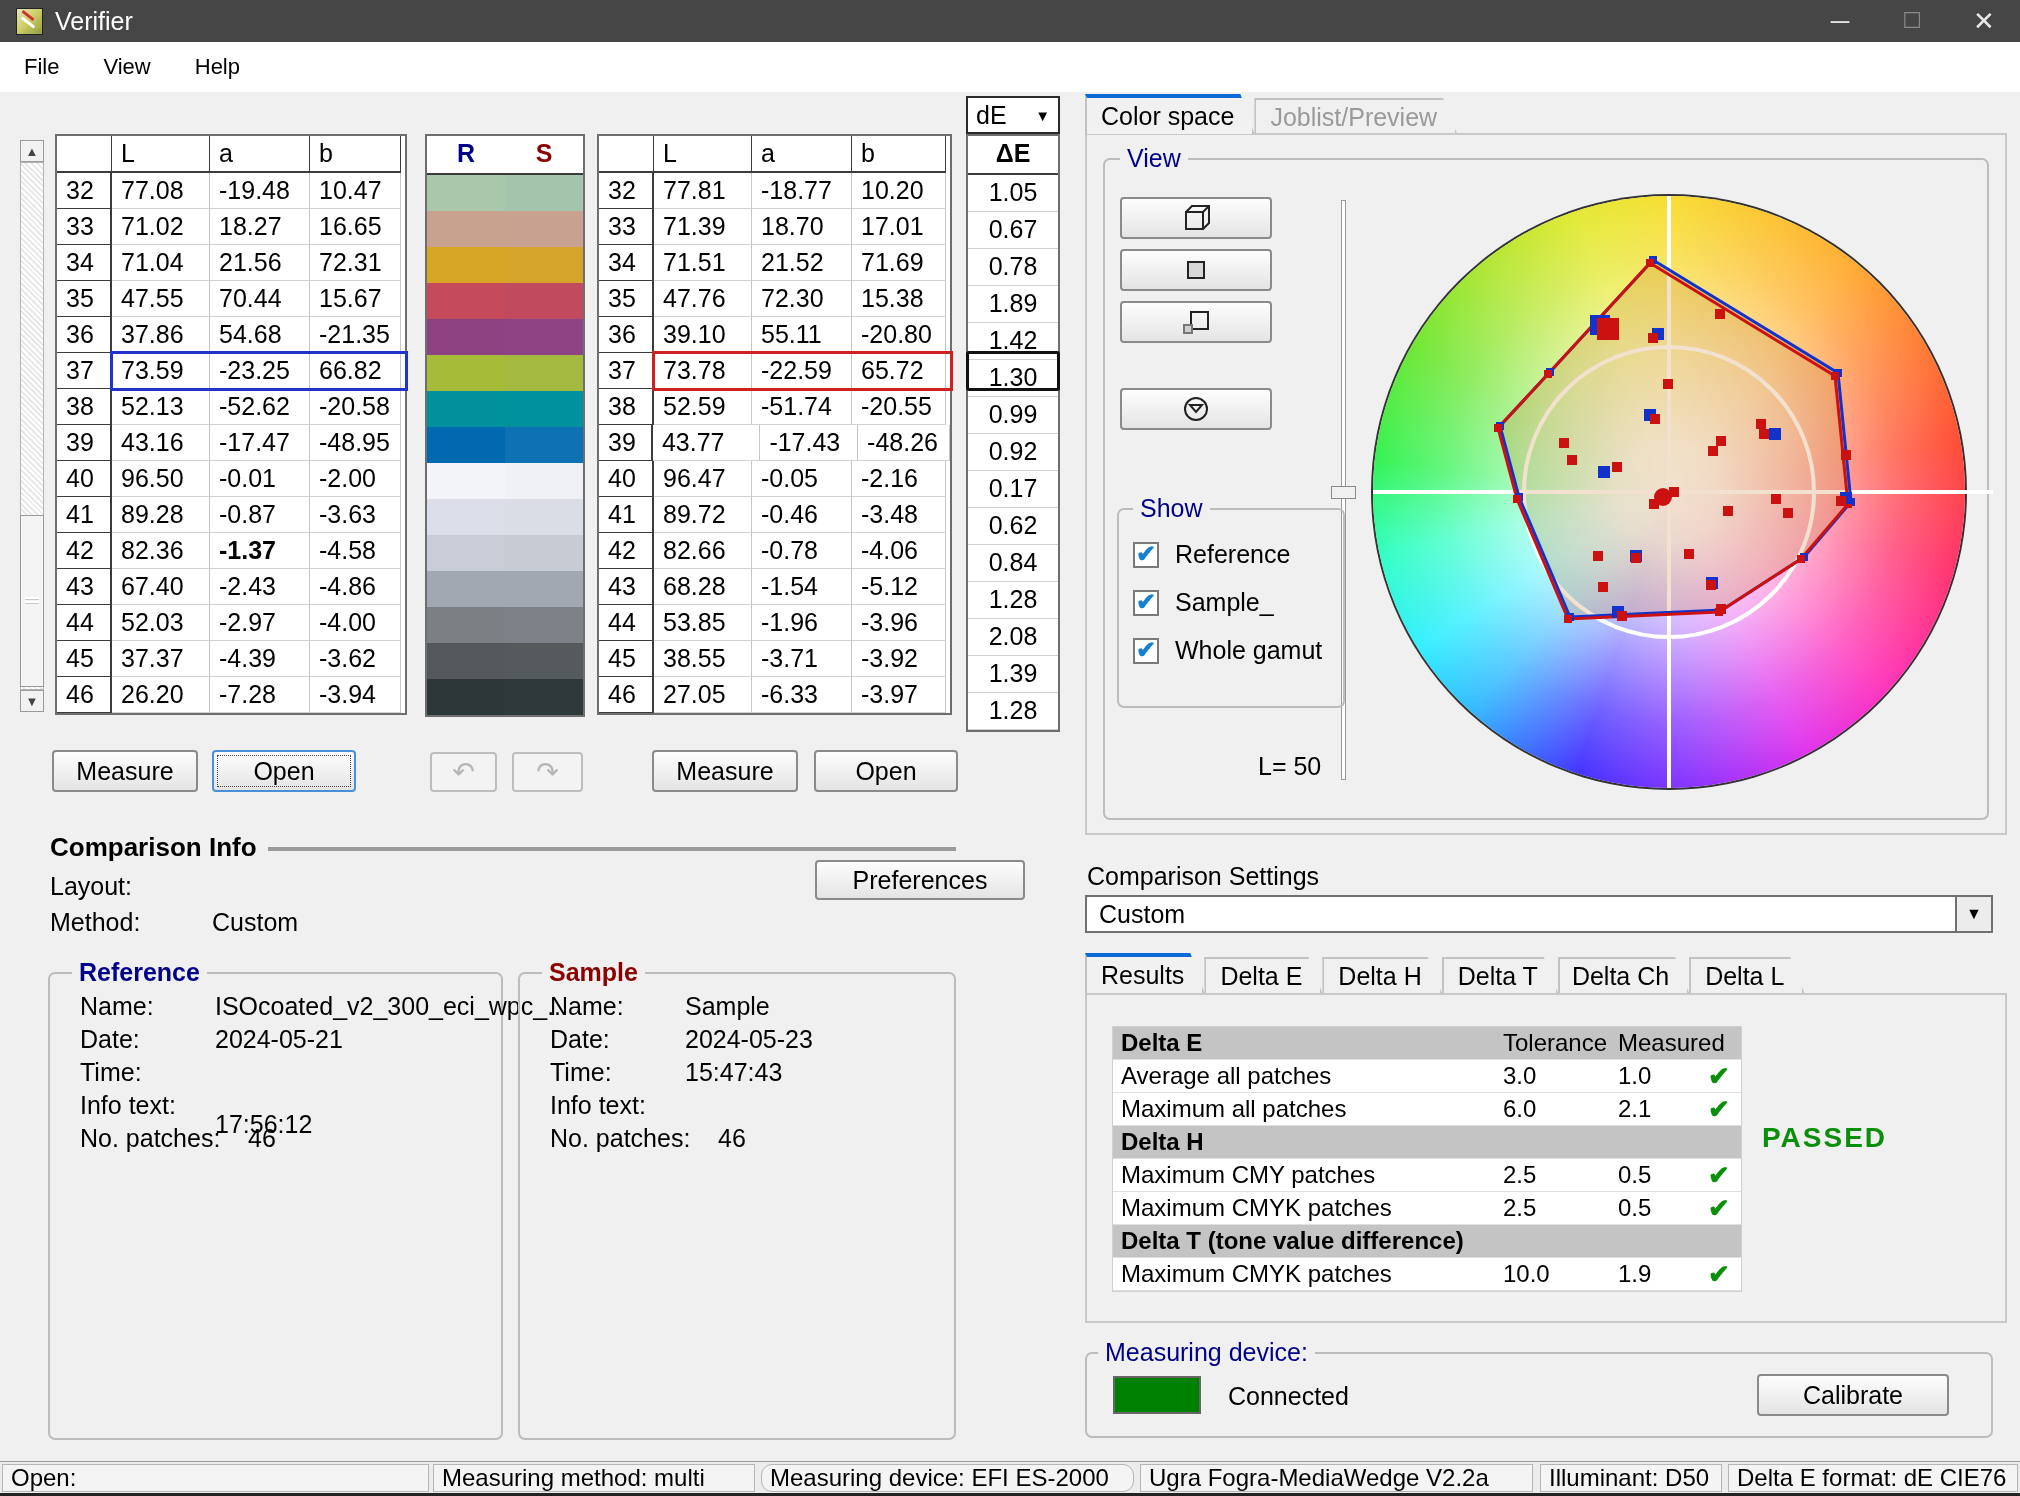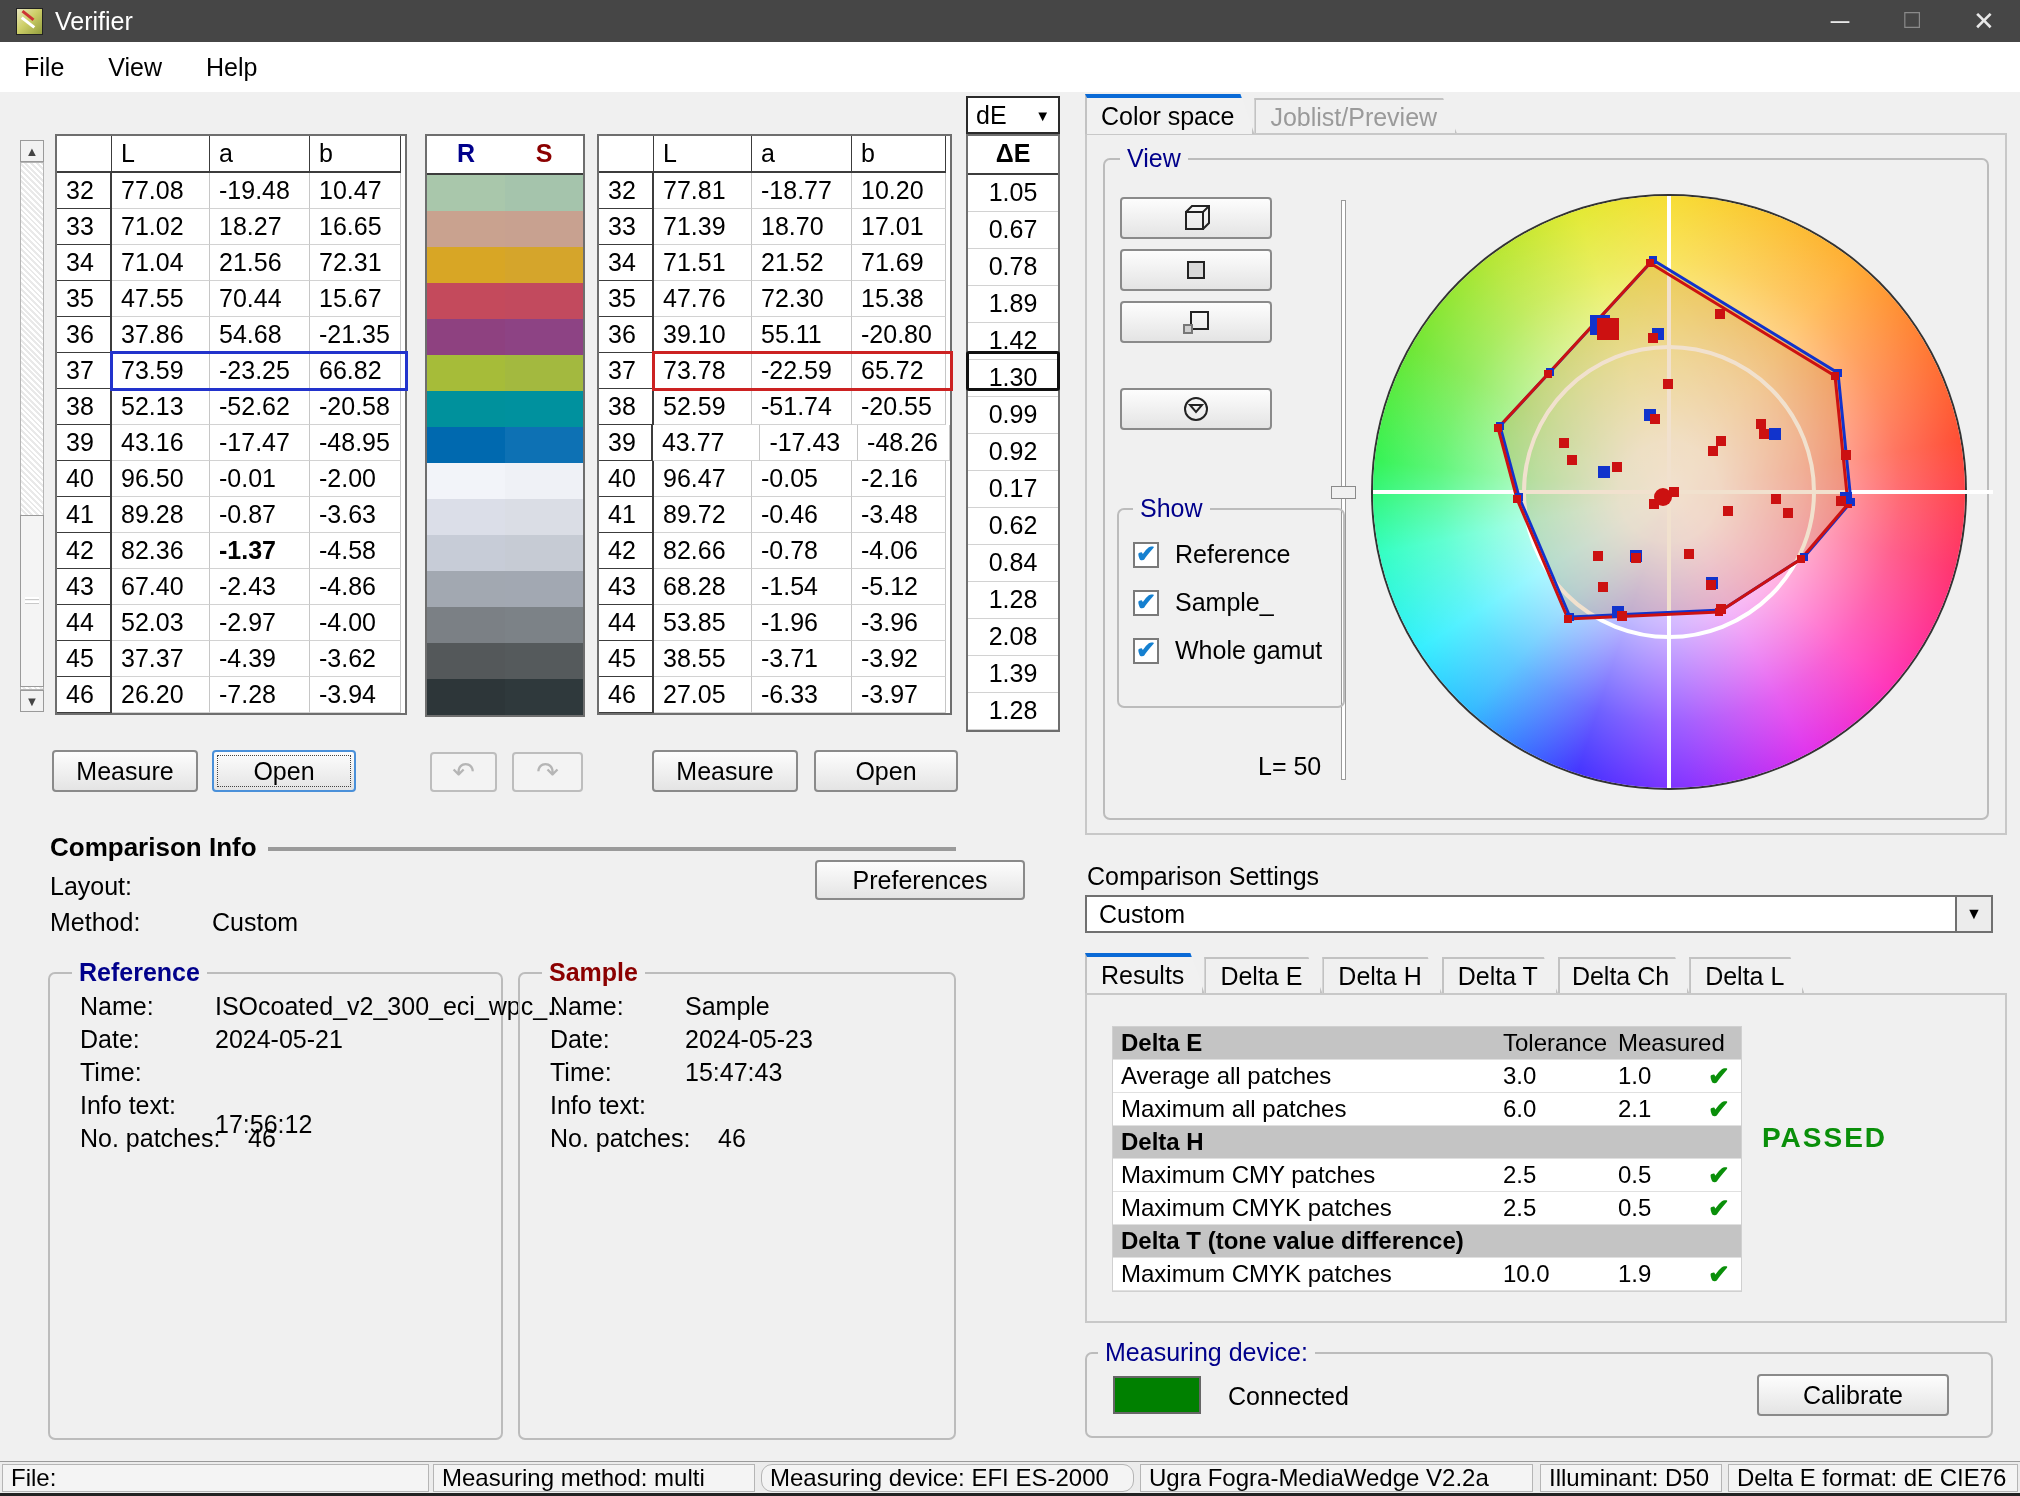--- a/index.html
+++ b/index.html
@@ -7,21 +7,21 @@
        font-family:"Liberation Sans",sans-serif;color:#000;outline:1px solid #555;border-bottom:3px solid #222;box-sizing:border-box;}
   .abs{position:absolute;}
   
   #titlebar{left:0;top:0;width:2020px;height:42px;background:#464646;display:flex;align-items:center;}
   #appicon{width:27px;height:27px;margin-left:16px;background:linear-gradient(135deg,#e8e6c8 0%,#cfd06a 45%,#8f9a3a 100%);position:relative;box-shadow:0 0 0 1px #222 inset;}
   #appicon:before{content:"";position:absolute;left:5px;top:6px;width:14px;height:3px;background:#c33;transform:rotate(38deg);}
   #appicon:after{content:"";position:absolute;left:4px;top:13px;width:16px;height:3px;background:#fff;transform:rotate(38deg);}
   #apptitle{color:#fff;font-size:25px;margin-left:12px;}
   .wbtn{width:72px;height:42px;display:flex;align-items:center;justify-content:center;color:#e8e8e8;font-size:26px;}
   
-  #menubar{left:0;top:42px;width:2020px;height:50px;background:#fff;display:flex;align-items:center;gap:44px;padding-left:24px;box-sizing:border-box;font-size:25px;}
+  #menubar{left:0;top:42px;width:2020px;height:50px;background:#fff;display:flex;align-items:center;gap:44px;padding-left:24px;box-sizing:border-box;font-size:22px;}
   
   .sb{background:repeating-linear-gradient(45deg,#fff 0 2px,#e9e9e9 2px 4px);border:1px solid #b5b5b5;box-sizing:border-box;}
   .sbbtn{background:#f2f2f2;border:1px solid #9a9a9a;box-sizing:border-box;display:flex;align-items:center;justify-content:center;font-size:13px;color:#444;}
   #sbthumb{background:#f4f4f4;border:1px solid #9a9a9a;box-sizing:border-box;}
   #sbthumb:after{content:"";position:absolute;left:4px;right:4px;top:50%;height:8px;margin-top:-4px;
      background:repeating-linear-gradient(#fff 0 2px,#c9c9c9 2px 3px, transparent 3px 4px);}
   
   .lab{background:#fff;border:2px solid #6e6e6e;box-sizing:border-box;font-size:25px;}
   .lr{display:flex;height:36px;}
   .lr.h{height:37px;}
@@ -635,20 +635,20 @@
     </div>
   <div class="abs" style="left: 1762px; top: 1122px; font-size: 28px; font-weight: bold; letter-spacing: 2px; color: rgb(10, 143, 10);" id="passed">PASSED</div>
 
   <div class="abs gbox" style="left:1085px;top:1352px;width:908px;height:86px"></div>
   <div class="glegend navy" style="left:1098px;top:1338px;font-weight:normal">Measuring device:</div>
   <div id="devswatch" class="abs" style="left: 1113px; top: 1376px; width: 88px; height: 38px; border: 2px solid rgb(102, 102, 102); box-sizing: border-box; background: rgb(0, 128, 0);"></div>
   <div class="abs lbl" style="left:1228px;top:1382px">Connected</div>
   <div class="abs btn" style="left:1757px;top:1374px;width:192px;height:42px">Calibrate</div>
 
   <div id="statusbar" class="abs">
-      <div class="stsec" style="left: 2px; width: 427px;">File:</div>
+      <div class="stsec" style="left: 2px; width: 427px;">Open:</div>
       <div class="stsec" style="left: 433px; width: 322px;">Measuring method: multi</div>
       <div class="stsec" style="left: 761px; width: 373px; border-radius: 11px;">Measuring device: EFI ES-2000</div>
       <div class="stsec" style="left: 1140px; width: 393px;">Ugra Fogra-MediaWedge V2.2a</div>
       <div class="stsec" style="left: 1540px; width: 182px;">Illuminant: D50</div>
       <div class="stsec" style="left: 1728px; width: 290px;">Delta E format: dE CIE76</div>
     </div>
 </div>
 
 </body></html>

